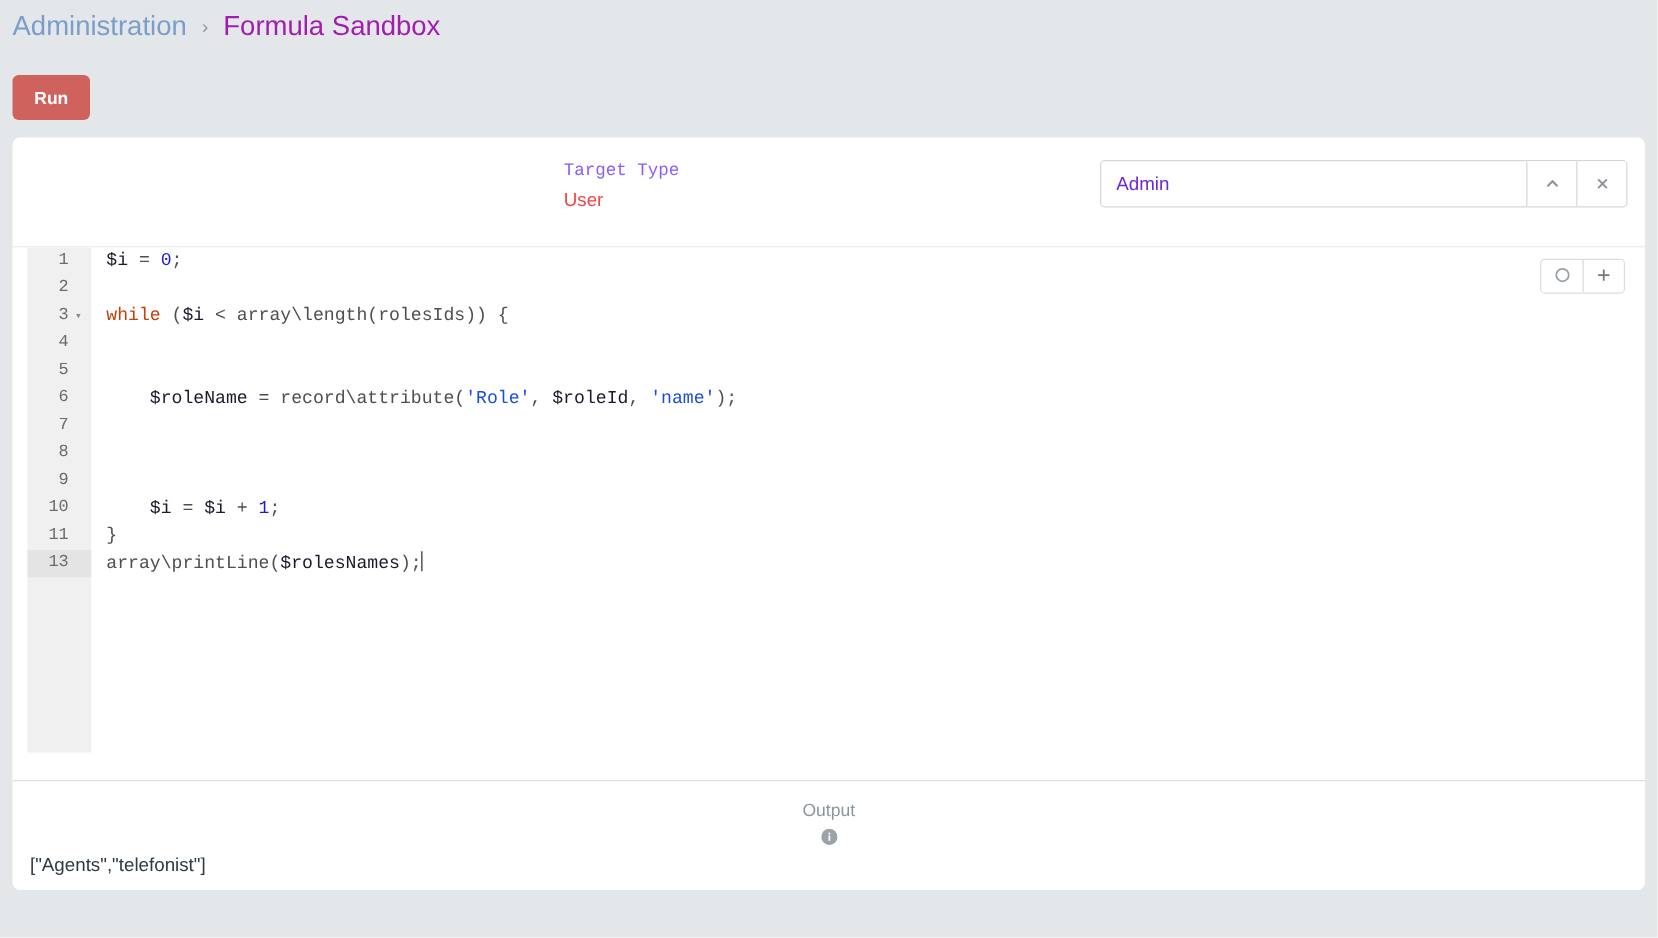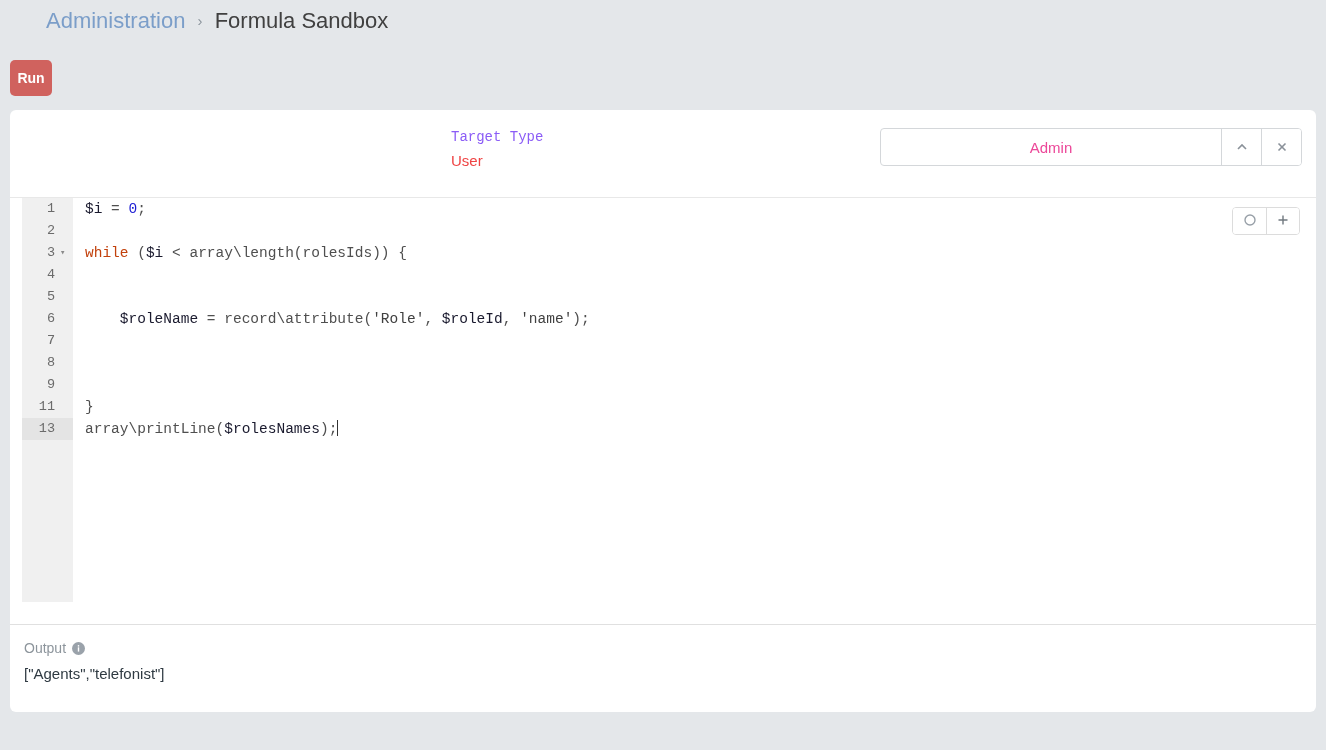--- a/index.html
+++ b/index.html
@@ -21,39 +21,38 @@
     left: 10px;
     top: 6px;
     font-size: 22px;
     line-height: 30px;
     white-space: nowrap;
   }
   .crumb-link {
     color: #7b9ec9;
     text-decoration: none;
     cursor: pointer;
-    margin-left: 36px;
   }
   .crumb-sep {
     color: #8b949c;
     font-size: 15px;
     padding: 0 6px;
     position: relative;
     top: -2px;
   }
   .crumb-current {
-    color: #404040;
+    color: #a21caf;
   }
 
   
   .run-button {
     position: absolute;
     left: 10px;
     top: 60px;
-    width: 42px;
+    width: 62px;
     height: 36px;
     background: #d0625e;
     border: none;
     border-radius: 5px;
     color: #ffffff;
     font-family: "Liberation Sans", sans-serif;
     font-size: 14px;
     font-weight: bold;
     cursor: pointer;
     padding: 0;
@@ -110,25 +109,24 @@
     border-radius: 4px;
     overflow: hidden;
     background: #fff;
   }
   .select-input {
     flex: 1 1 auto;
     border: none;
     outline: none;
     font-family: "Liberation Sans", sans-serif;
     font-size: 15px;
-    color: #ec4899;
+    color: #6d28d9;
     padding: 0 12px;
     background: transparent;
     min-width: 0;
-    text-align: center;
   }
   .select-btn {
     width: 40px;
     border: none;
     border-left: 1px solid #d4d7da;
     background: #ffffff;
     cursor: pointer;
     display: flex;
     align-items: center;
     justify-content: center;
@@ -192,21 +190,21 @@
     line-height: 22px;
   }
   .code-text {
     position: absolute;
     left: 63px;
     top: 0;
     color: #333333;
   }
   .tok-kw   { color: #c2410c; }
   .tok-num  { color: #1c1cd4; }
-  .tok-str  { color: #404040; }
+  .tok-str  { color: #1d4ed8; }
   .tok-var  { color: #1a1a2e; }
   .tok-op   { color: #4f4f4f; }
   .caret {
     display: inline-block;
     width: 1px;
     height: 16px;
     background: #333;
     vertical-align: -3px;
   }
 
@@ -241,20 +239,21 @@
     height: 88px;
     box-sizing: border-box;
   }
   .output-label {
     display: flex;
     align-items: center;
     gap: 6px;
     font-size: 14px;
     color: #8d959c;
     line-height: 18px;
+    flex-direction: column;
   }
   .info-icon {
     display: inline-flex;
     width: 13px;
     height: 13px;
   }
   .output-value {
     margin-top: 7px;
     font-size: 15px;
     color: #2f3a42;
@@ -309,20 +308,21 @@
     <div class="code-area" id="code-area">
         <div class="code-line"><span class="ln">1</span><span class="code-text"><span class="tok-var">$i </span><span class="tok-op">= </span><span class="tok-num">0</span><span class="tok-op">;</span></span></div>
         <div class="code-line"><span class="ln">2</span><span class="code-text"></span></div>
         <div class="code-line"><span class="ln">3</span><span class="fold">▾</span><span class="code-text"><span class="tok-kw">while</span><span class="tok-op"> (</span><span class="tok-var">$i </span><span class="tok-op">&lt; </span><span class="tok-op">array\length(rolesIds)) {</span></span></div>
         <div class="code-line"><span class="ln">4</span><span class="code-text"></span></div>
         <div class="code-line"><span class="ln">5</span></div>
         <div class="code-line"><span class="ln">6</span><span class="code-text"><span class="tok-var">    $roleName </span><span class="tok-op">= </span><span class="tok-op">record\attribute(</span><span class="tok-str">'Role'</span><span class="tok-op">, </span><span class="tok-var">$roleId</span><span class="tok-op">, </span><span class="tok-str">'name'</span><span class="tok-op">);</span></span></div>
         <div class="code-line"><span class="ln">7</span><span class="code-text"></span></div>
         <div class="code-line"><span class="ln">8</span></div>
         <div class="code-line"><span class="ln">9</span><span class="code-text"></span></div>
+        <div class="code-line"><span class="ln">10</span><span class="code-text"><span class="tok-var">    $i </span><span class="tok-op">= </span><span class="tok-var">$i </span><span class="tok-op">+ </span><span class="tok-num">1</span><span class="tok-op">;</span></span></div>
         <div class="code-line"><span class="ln">11</span><span class="code-text"><span class="tok-op">}</span></span></div>
         <div class="code-line active"><span class="ln-bg"></span><span class="ln">13</span><span class="code-text"><span class="tok-op">array\printLine(</span><span class="tok-var">$rolesNames</span><span class="tok-op">);</span><span class="caret"></span></span></div>
       </div>
 
     <div class="editor-tools">
       <button class="tool-btn">
         <span>
           <svg width="14" height="14" viewBox="0 0 14 14">
             <circle cx="7" cy="7" r="5" fill="none" stroke="#98a0a8" stroke-width="1.4"></circle>
           </svg>

